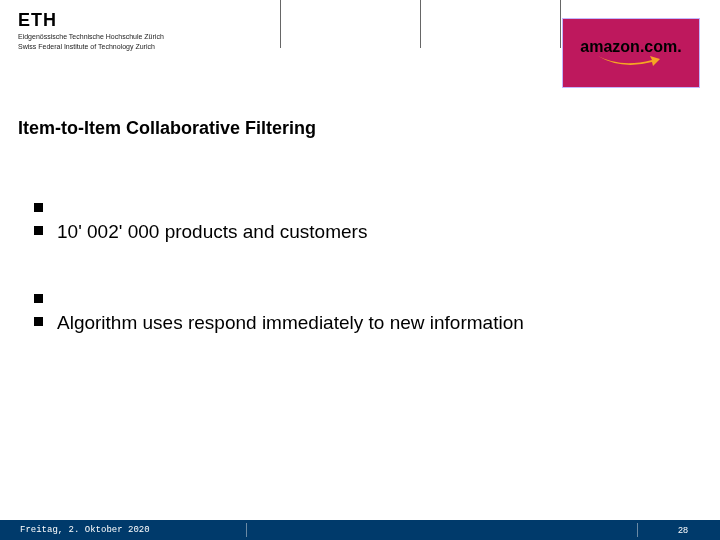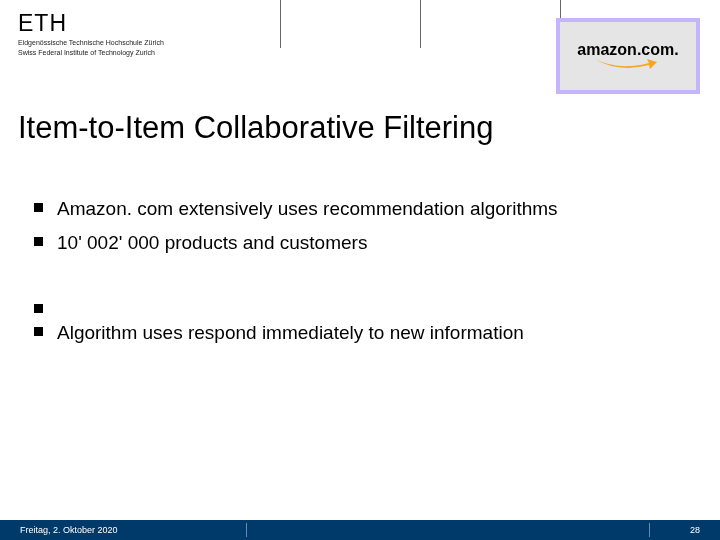--- a/index.html
+++ b/index.html
@@ -16,22 +16,22 @@
   .header {
     position: relative;
     height: 72px;
   }
   .eth-logo {
     position: absolute;
     left: 18px;
     top: 10px;
   }
   .eth-logo .eth {
-    font-weight: 400;
-    font-size: 23px;
+    font-weight: 700;
+    font-size: 18px;
     letter-spacing: 1px;
   }
   .eth-logo .sub {
     font-size: 7px;
     line-height: 1.1;
     margin-top: 2px;
     color: #222;
   }
   .top-rules {
     position: absolute;
@@ -45,41 +45,41 @@
     flex: 1;
     border-left: 1px solid #666;
     height: 48px;
   }
   .amazon-box {
     position: absolute;
     right: 20px;
     top: 18px;
     width: 136px;
     height: 68px;
-    border: 4px solid #c4b5fd;
-    background: #e5e5e5;
+    border: 1px solid #c4b5fd;
+    background: #be185d;
     display: flex;
     flex-direction: column;
     align-items: center;
     justify-content: center;
   }
   .amazon-text {
     font-size: 16px;
     font-weight: 700;
     font-family: Arial, sans-serif;
   }
   .amazon-swoosh {
     margin-top: -2px;
   }
   .title {
     position: absolute;
     left: 18px;
-    top: 110px;
-    font-size: 31px;
-    font-weight: 400;
+    top: 118px;
+    font-size: 18px;
+    font-weight: 700;
   }
   .content {
     position: absolute;
     left: 34px;
     top: 195px;
     right: 20px;
     font-size: 19px;
     line-height: 1.45;
   }
   .bullet-group {
@@ -106,38 +106,39 @@
     height: 20px;
     background: #003a6b;
     color: #fff;
     font-size: 9px;
     display: flex;
     align-items: center;
   }
   .footer .date {
     padding-left: 20px;
     flex: 0 0 220px;
+    font-family: Liberation Mono, monospace;
   }
   .footer .sep {
     width: 1px;
     height: 14px;
     background: #6a8aa5;
     margin: 0 6px;
   }
   .footer .spacer {
     flex: 1;
   }
   .footer .sep2 {
     width: 1px;
     height: 14px;
     background: #6a8aa5;
     margin-right: 40px;
   }
   .footer .page {
-    padding-right: 20px;
+    padding-right: 32px;
   }
 </style>
 </head>
 <body>
 
 <div class="header">
   <div class="eth-logo">
     <div class="eth">ETH</div>
     <div class="sub">Eidgenössische Technische Hochschule Zürich</div>
     <div class="sub">Swiss Federal Institute of Technology Zurich</div>
@@ -154,21 +155,20 @@
     </svg>
   </div>
 </div>
 
 <div class="title">Item-to-Item Collaborative Filtering</div>
 
 <div class="content">
   <div class="bullet-group">
     <div class="bullet">
       <div class="marker"></div>
-      <div>Amazon. com extensively uses recommendation algorithms</div>
     </div>
     <div class="bullet">
       <div class="marker"></div>
       <div>10' 002' 000 products and customers</div>
     </div>
   </div>
   <div class="bullet-group">
     <div class="bullet">
       <div class="marker"></div>
     </div>

